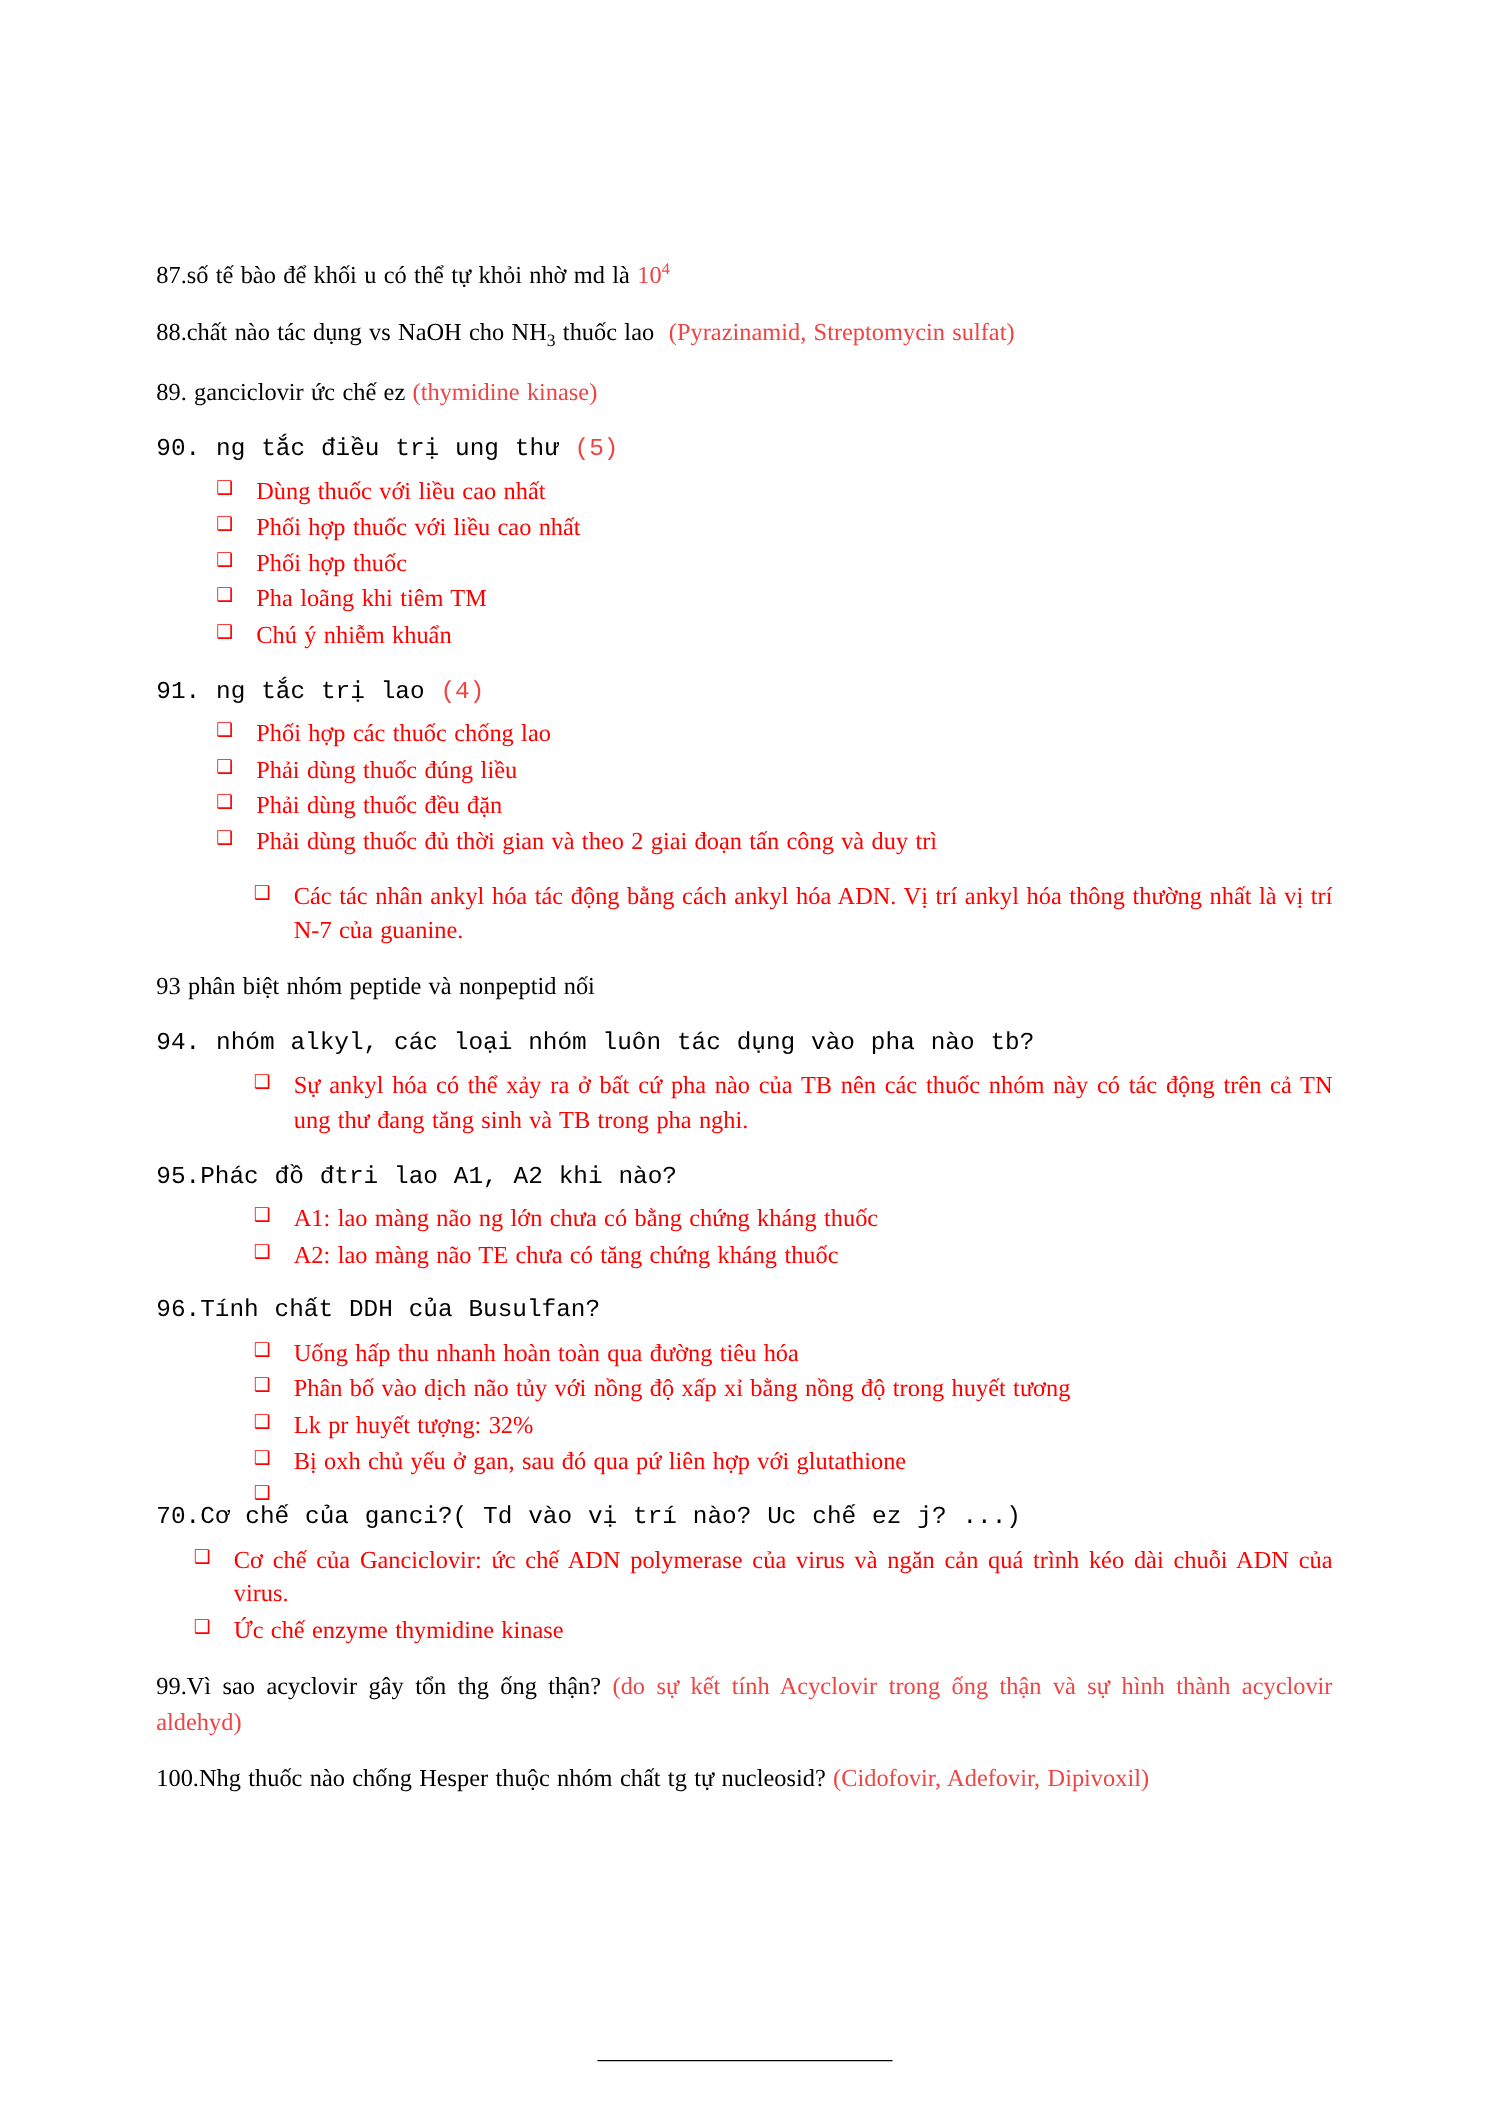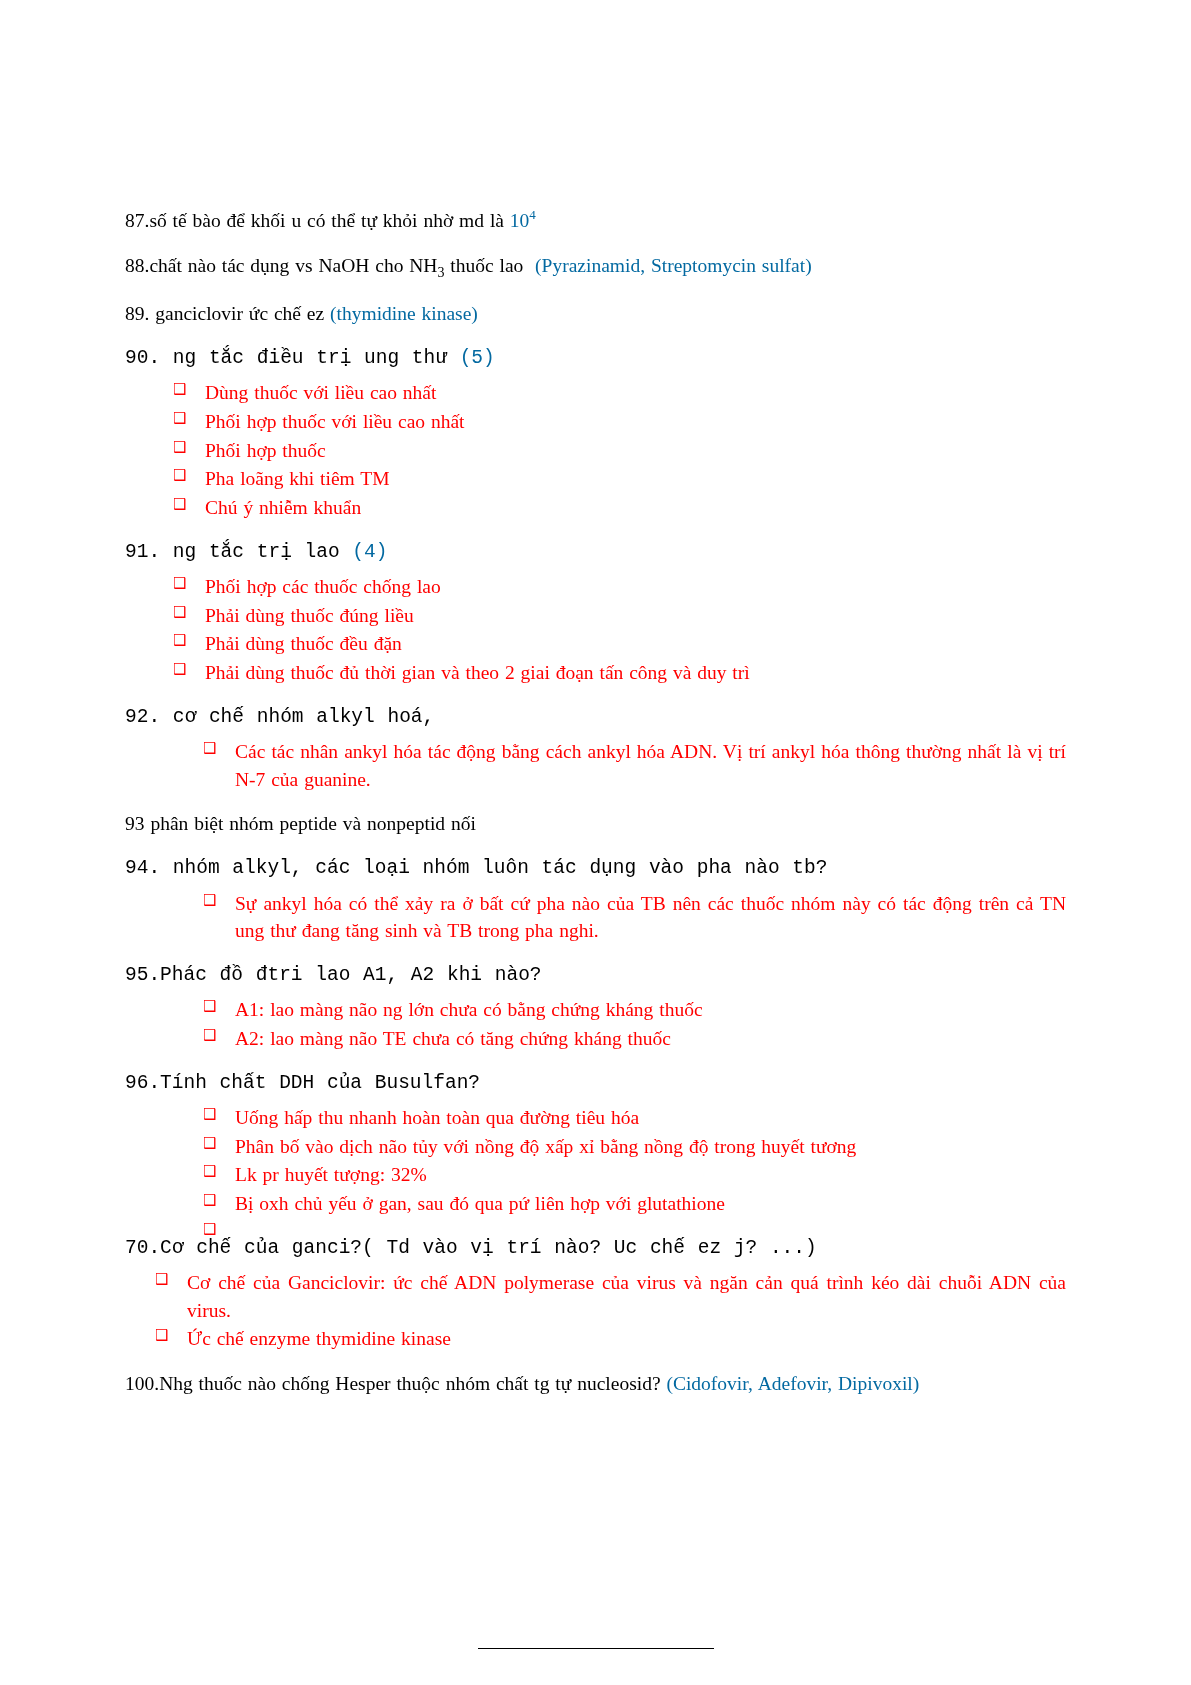--- a/index.html
+++ b/index.html
@@ -23,21 +23,21 @@
   }
   .q {
     font-size: 19.5px;
     line-height: 1.5;
     margin: 0 0 16px 0;
     text-align: justify;
     word-spacing: 1px;
   }
   .q.tight { margin-bottom: 6px; font-family: Liberation Mono, monospace; }
   .ans {
-    color: #0369a1;
+    color: #ef4444;
   }
   .sub { font-size: 14px; vertical-align: sub; }
   .sup { font-size: 13px; vertical-align: super; }
   ul.bullets {
     list-style: none;
     margin: 6px 0 16px 0;
     padding: 0;
   }
   ul.bullets li {
     color: #ff0000;
@@ -100,23 +100,20 @@
   <p class="q tight">
     <span>91. </span><span>ng tắc trị lao </span><span class="ans">(4)</span>
   </p>
   <ul class="bullets indent-1">
     <li><span class="mark">❑</span><span>Phối hợp các thuốc chống lao</span></li>
     <li><span class="mark">❑</span><span>Phải dùng thuốc đúng liều</span></li>
     <li><span class="mark">❑</span><span>Phải dùng thuốc đều đặn</span></li>
     <li><span class="mark">❑</span><span>Phải dùng thuốc đủ thời gian và theo 2 giai đoạn tấn công và duy trì</span></li>
   </ul>
 
-  <p class="q tight">
-    <span>92. </span><span>cơ chế nhóm alkyl hoá,</span>
-  </p>
   <ul class="bullets indent-2">
     <li><span class="mark">❑</span><span>Các tác nhân ankyl hóa tác động bằng cách ankyl hóa ADN. Vị trí ankyl hóa thông thường nhất là vị trí N-7 của guanine.</span></li>
   </ul>
 
   <p class="q">
     <span>93 </span><span>phân biệt nhóm peptide và nonpeptid nối</span>
   </p>
 
   <p class="q tight">
     <span>94. </span><span>nhóm alkyl, các loại nhóm luôn tác dụng vào pha nào tb?</span>
@@ -146,19 +143,22 @@
 
 
   <p class="q tight">
     <span>70.</span><span>Cơ chế của ganci?( Td vào vị trí nào? Uc chế ez j? ...)</span>
   </p>
   <ul class="bullets indent-0">
     <li><span class="mark">❑</span><span>Cơ chế của Ganciclovir: ức chế ADN polymerase của virus và ngăn cản quá trình kéo dài chuỗi ADN của virus.</span></li>
     <li><span class="mark">❑</span><span>Ức chế enzyme thymidine kinase</span></li>
   </ul>
 
+  <p class="q">
+    <span>99.</span><span>Vì sao acyclovir gây tổn thg ống thận? </span><span class="ans">(do sự kết tính Acyclovir trong ống thận và sự hình thành acyclovir aldehyd)</span>
+  </p>
 
   <p class="q">
     <span>100.</span><span>Nhg thuốc nào chống Hesper thuộc nhóm chất tg tự nucleosid? </span><span class="ans">(Cidofovir, Adefovir, Dipivoxil)</span>
   </p>
 
   <div class="footer-rule"></div>
 </div>
 
 </body></html>

